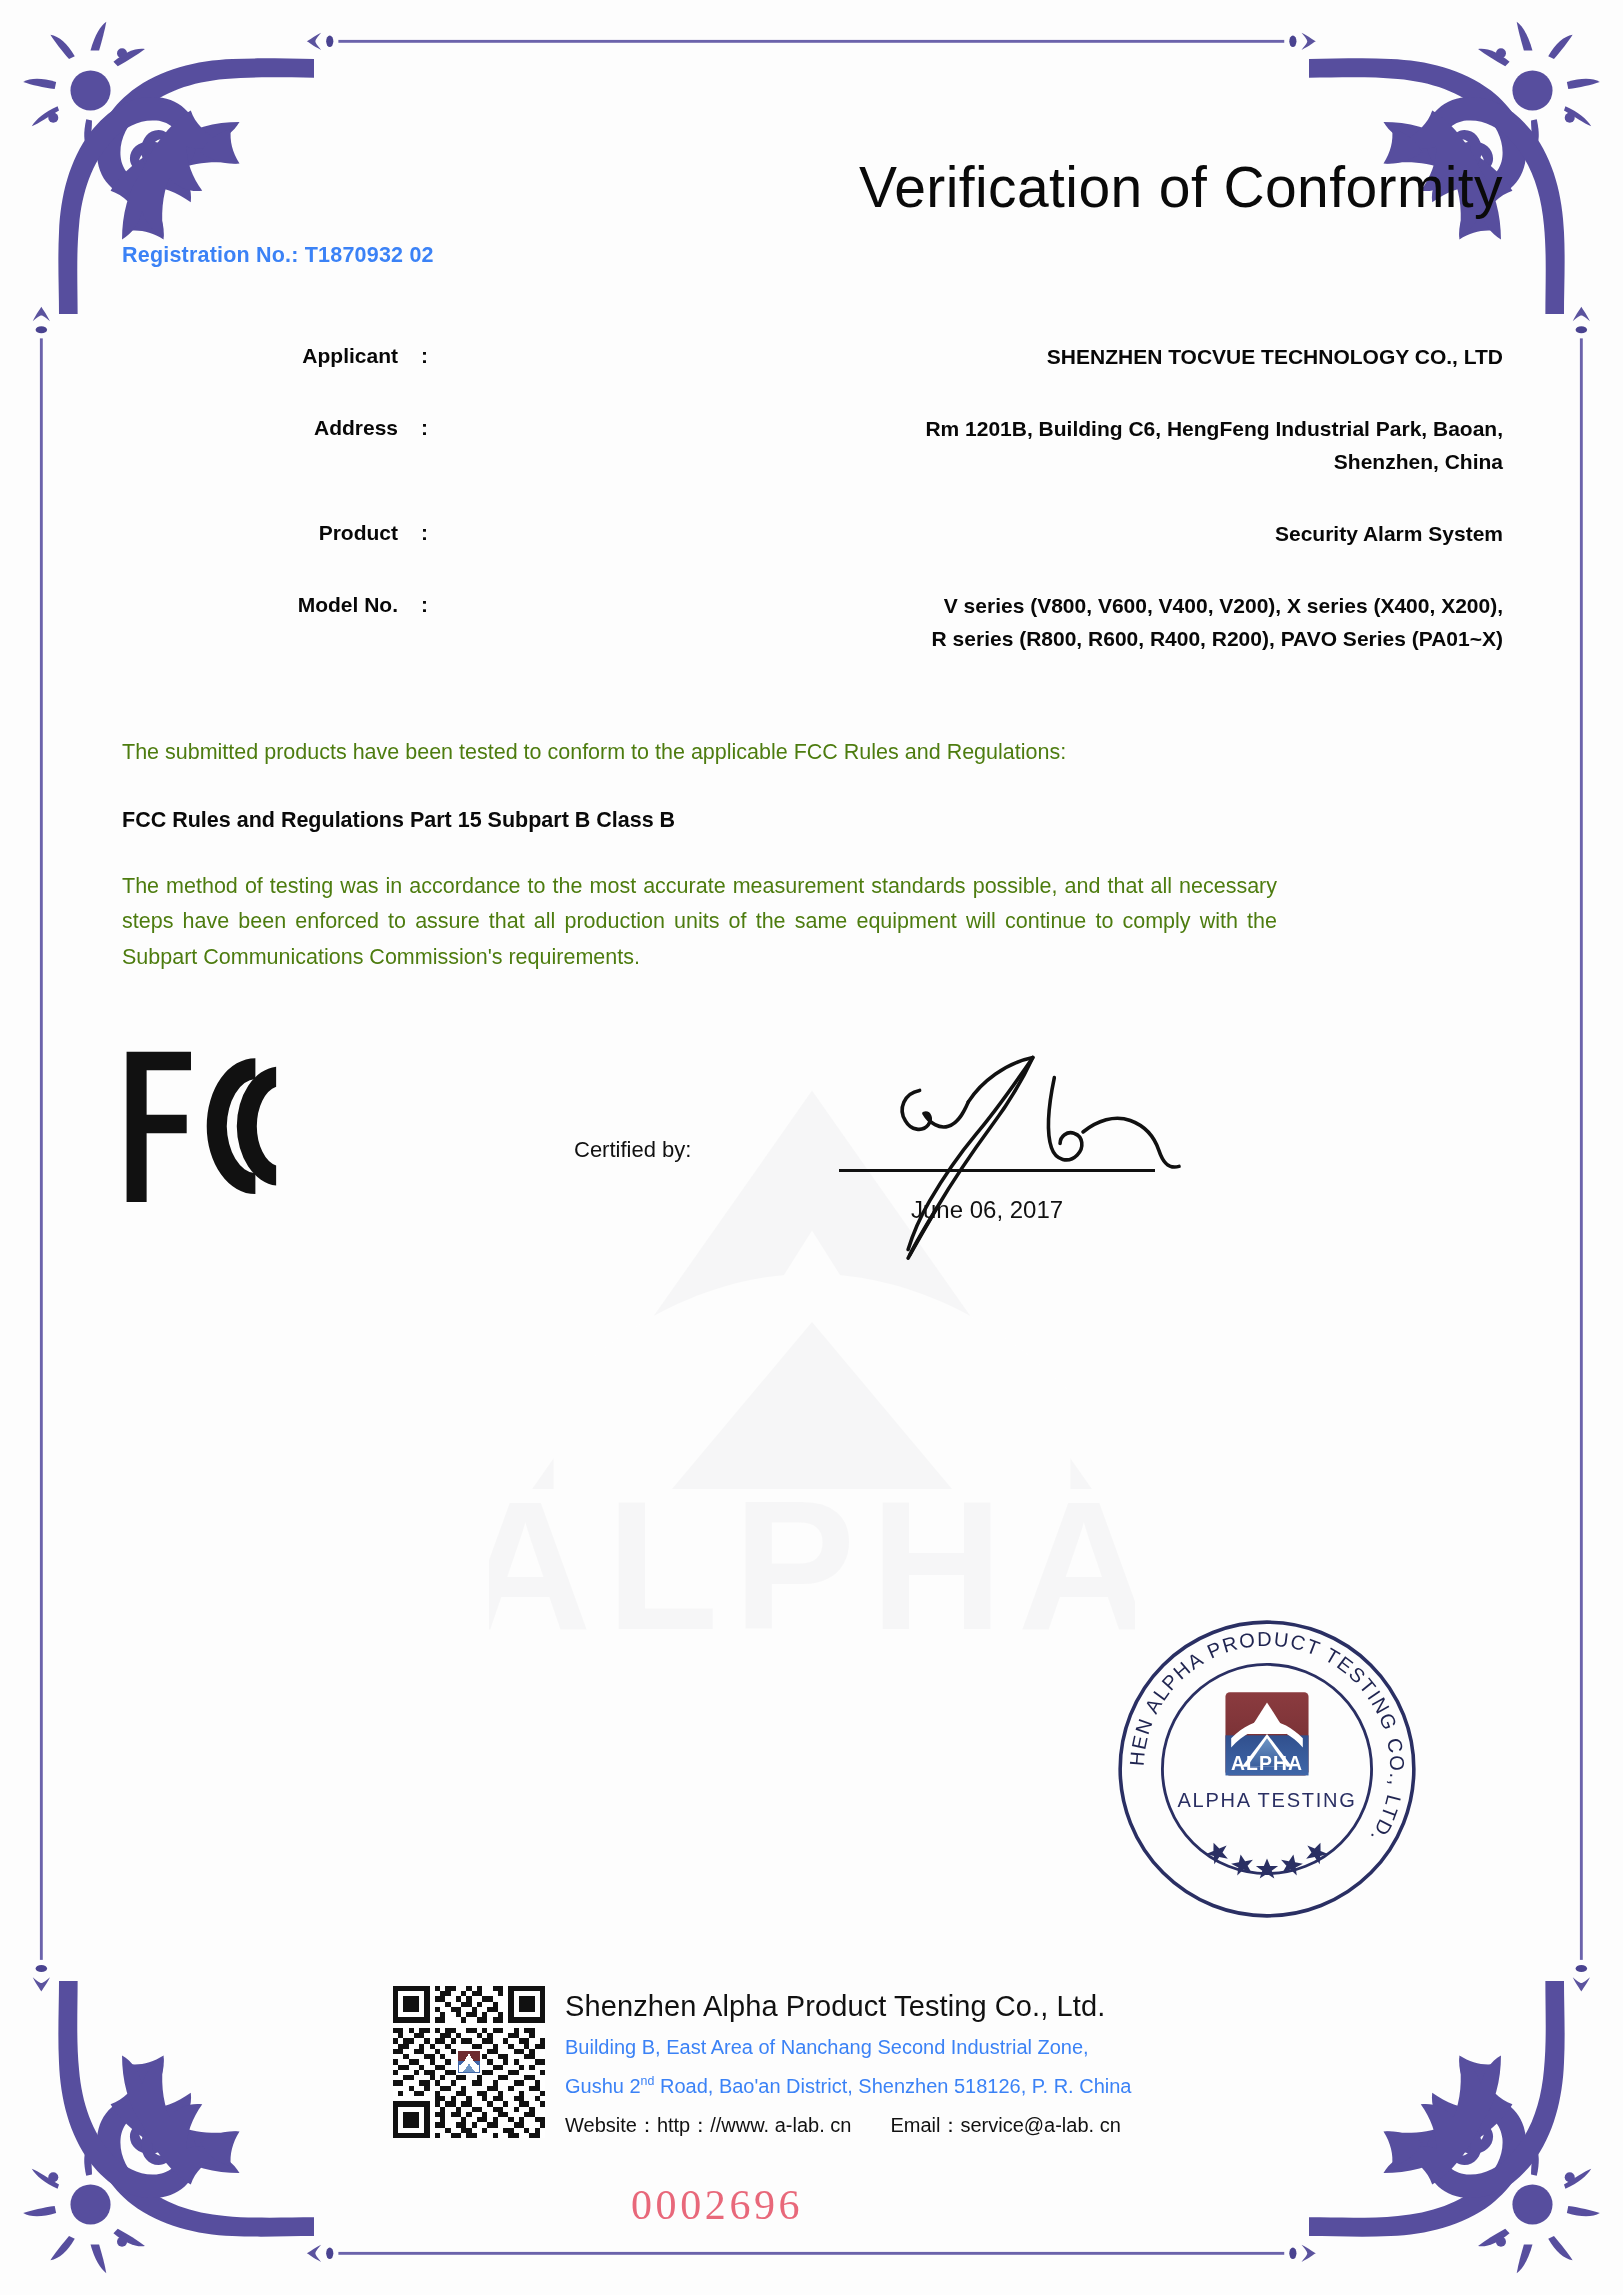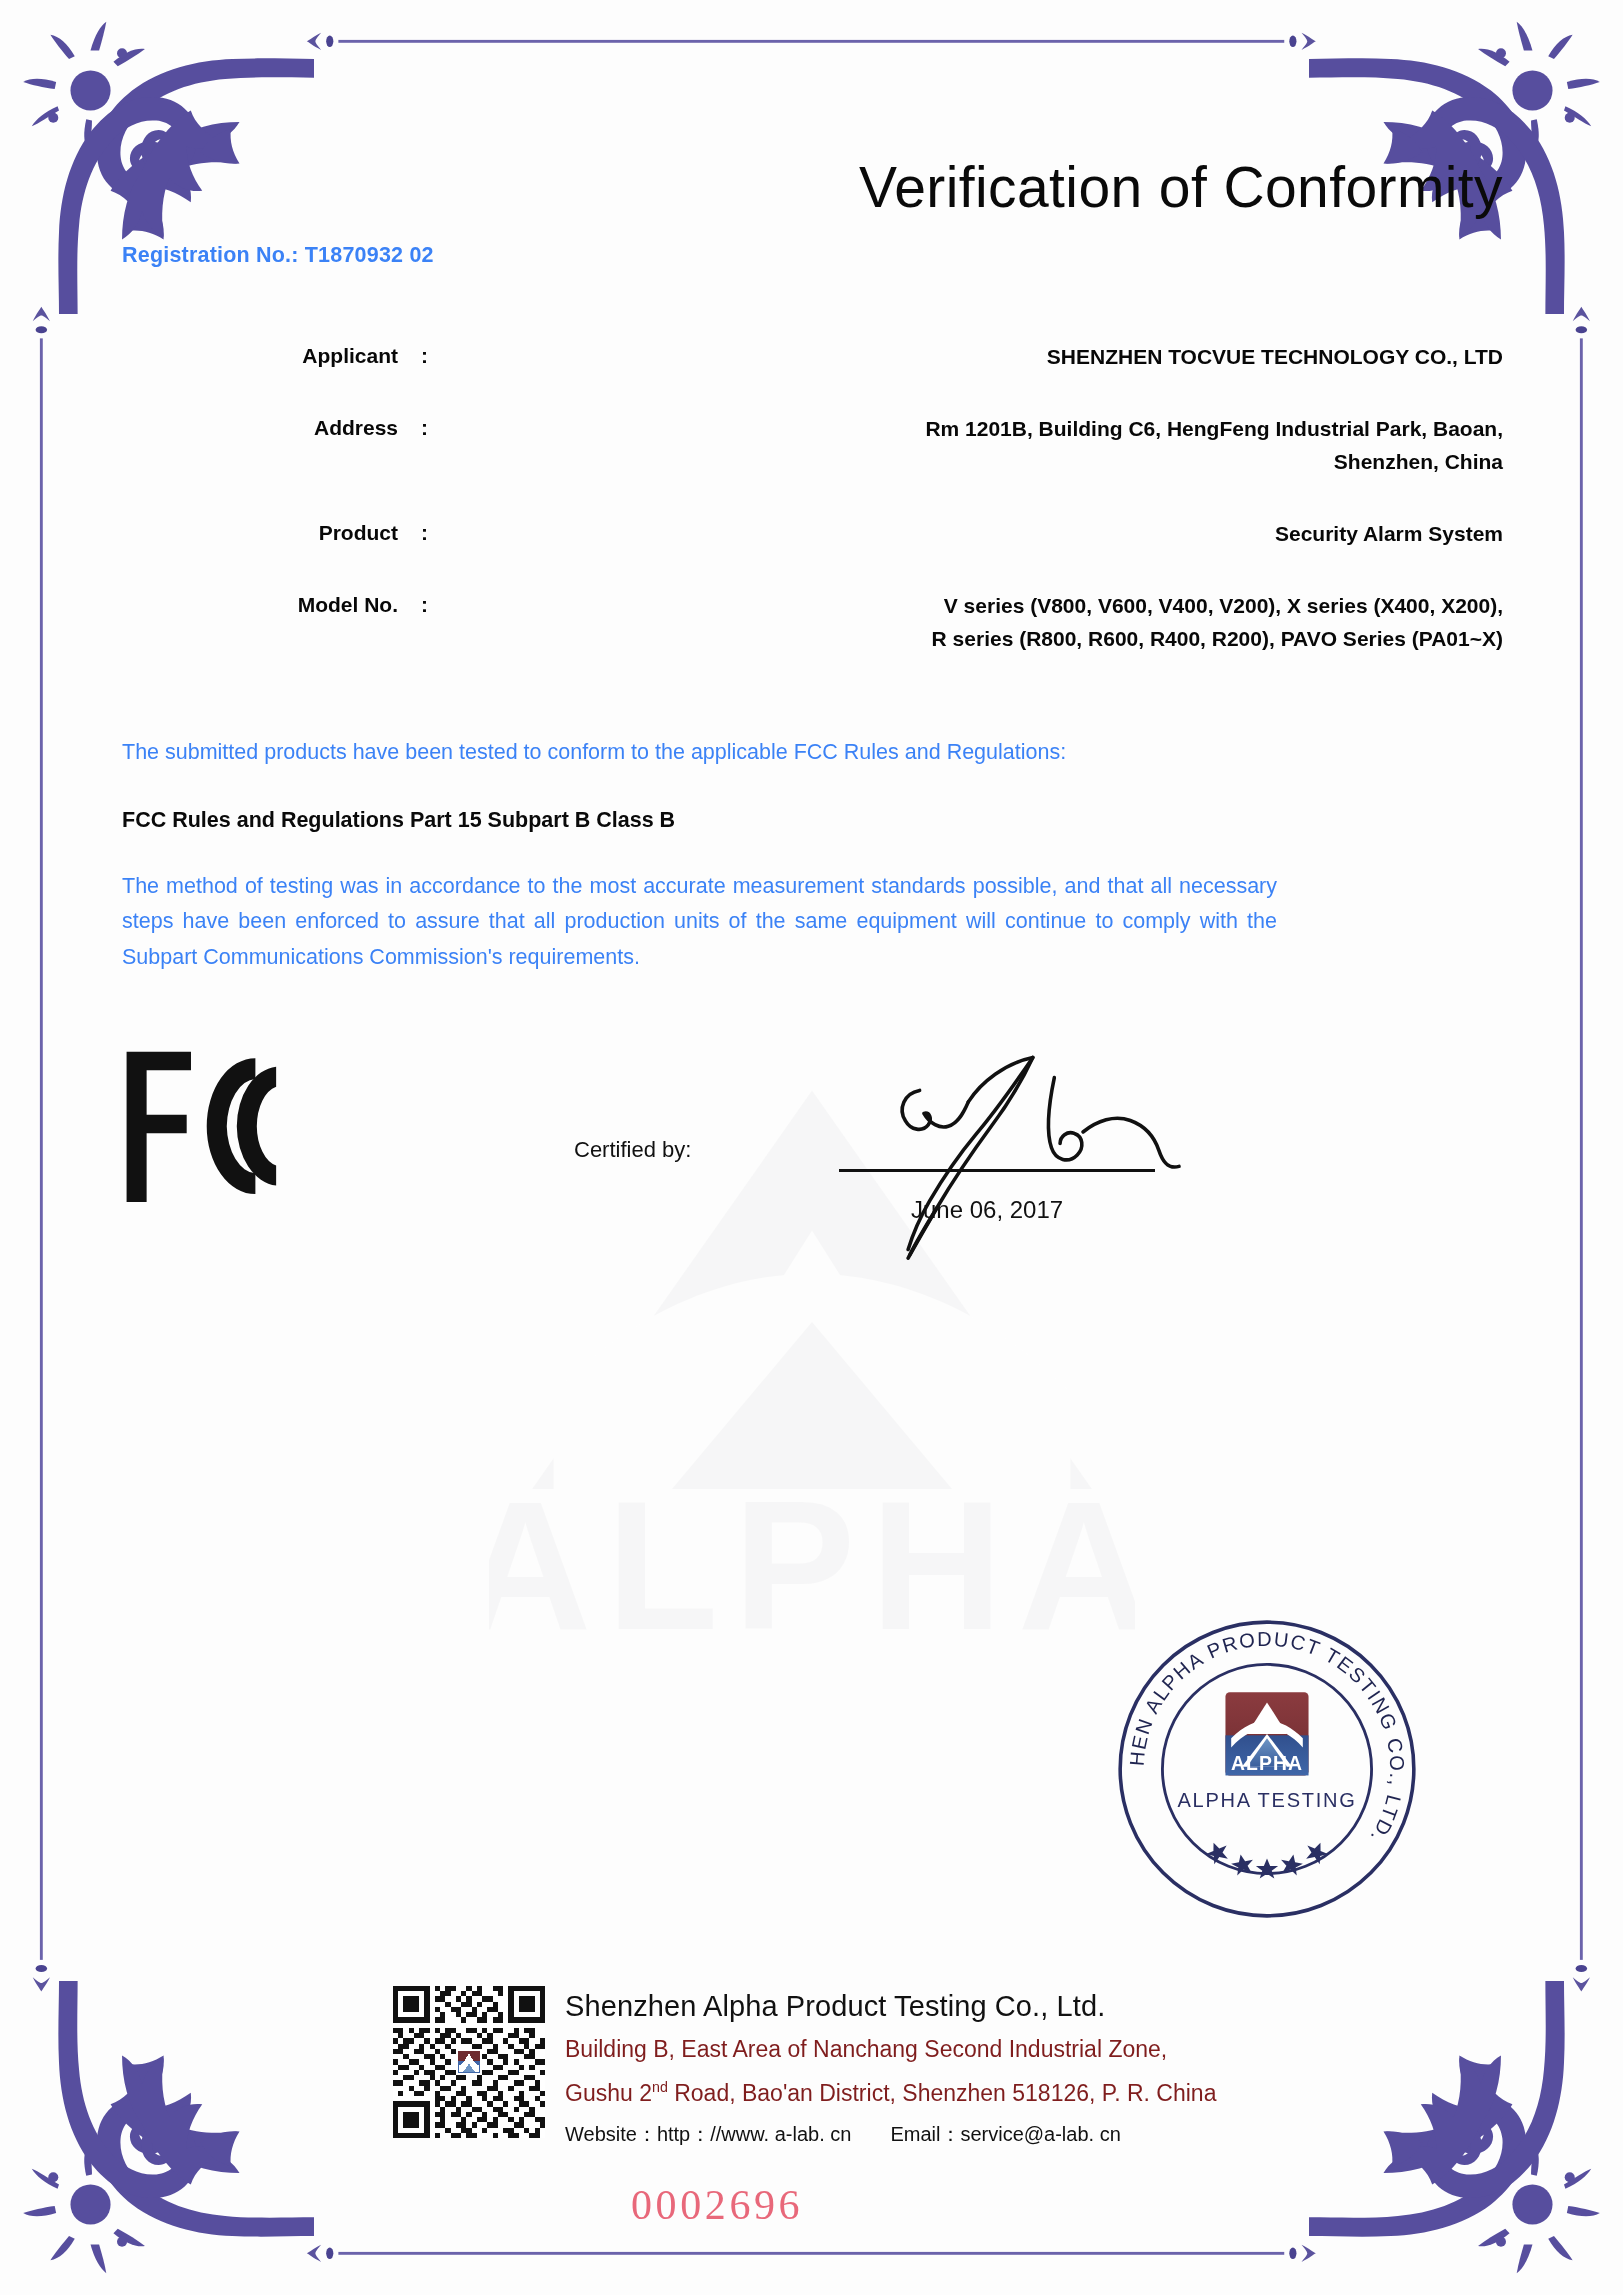--- a/index.html
+++ b/index.html
@@ -82,21 +82,21 @@
     flex: 1 1 auto;
     font-size: 21px; font-weight: bold; color: #080808;
     line-height: 1.54;
   }
   .info-value div { white-space: nowrap; }
 
   .body-block { margin-top: 80px; padding-left: 0; }
   .para {
     font-size: 21.5px;
     line-height: 1.66;
-    color: #3b82f6;
+    color: #4d7c0f;
     text-align: justify;
     text-justify: inter-word;
     width: 1155px;
   }
   .rule-line {
     margin-top: 37px;
     font-size: 21.5px;
     font-weight: bold;
     color: #0a0a0a;
   }
@@ -127,21 +127,21 @@
     position: absolute; left: 393px; top: 1986px;
     display: flex; align-items: flex-start; gap: 20px;
   }
   .qr-wrap { width: 152px; height: 152px; flex: 0 0 152px; position: relative; }
   .footer-text { padding-top: 2.9px; }
   .lab-name {
     font-size: 29px; color: #111; letter-spacing: 0.1px;
     line-height: 1.2; white-space: nowrap;
   }
   .lab-addr {
-    font-size: 23px; color: #7f1d1d; line-height: 1.52;
+    font-size: 20px; color: #3b82f6; line-height: 1.52;
     margin-top: 8.6px; white-space: nowrap;
   }
   .lab-contact {
     font-size: 20px; color: #111; margin-top: 10px; white-space: nowrap;
   }
   .lab-contact .gap { display: inline-block; width: 39px; }
   sup { font-size: 0.62em; vertical-align: super; }
 
   .serial {
     position: absolute; left: 631px; top: 2181px;

